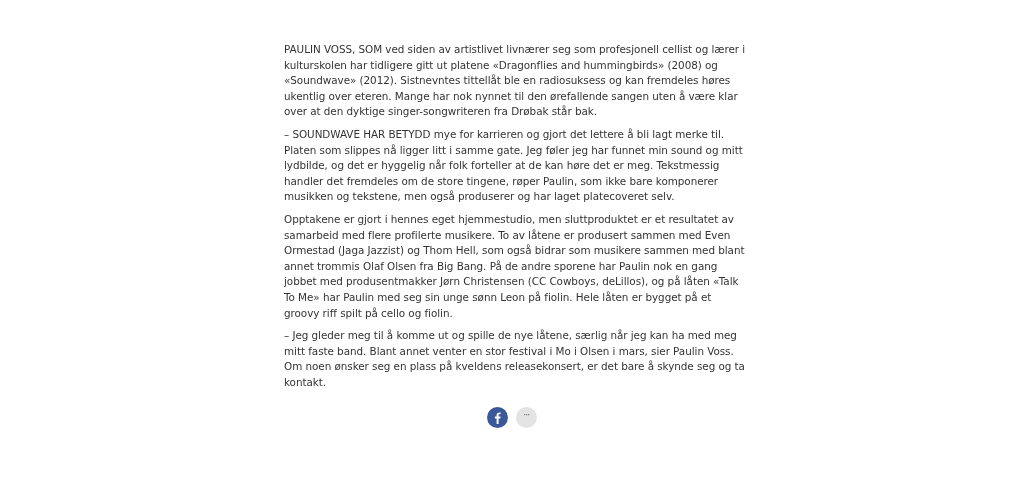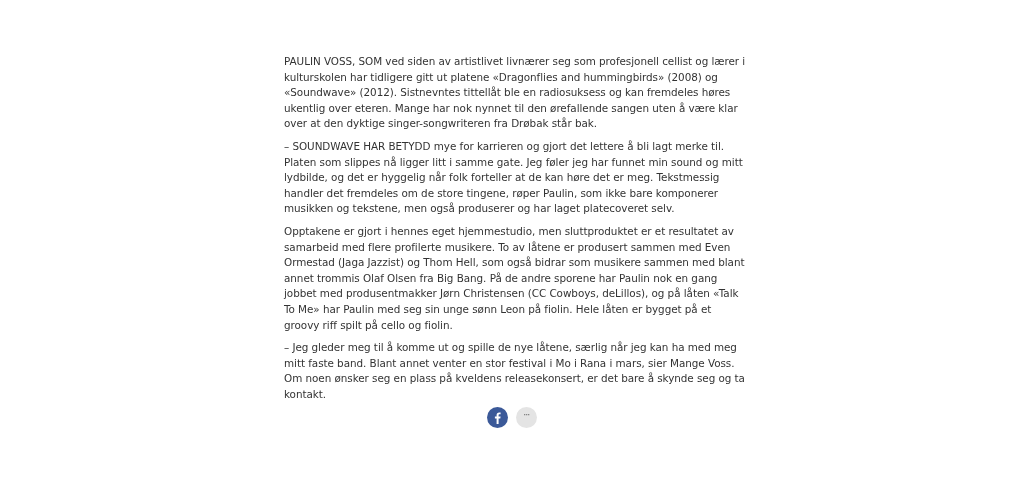--- a/index.html
+++ b/index.html
@@ -1,20 +1,20 @@
 <!DOCTYPE html>
 <html><head>
 <meta charset="utf-8">
 <style>
   html, body { margin: 0; padding: 0; background: #ffffff; }
   body { width: 1024px; height: 489px; overflow: hidden; position: relative; }
   .article {
     position: absolute;
     left: 284px;
-    top: 54px;
+    top: 42px;
     width: 462px;
     font-family: "DejaVu Sans", sans-serif;
     font-size: 10.4px;
     line-height: 15.6px;
     color: #333333;
     letter-spacing: -0.05px;
   }
   .article p { margin: 0 0 7px 0; }
   .share {
     position: absolute;
@@ -32,21 +32,21 @@
   .more { background: #e4e4e4; }
   .more .dots { font-family: "DejaVu Sans", sans-serif; font-size: 8px; color: #555; line-height: 1; margin-top: -3px; letter-spacing: -0.5px; }
 </style>
 </head>
 <body>
 
 <div class="article">
   <p>PAULIN VOSS, SOM ved siden av artistlivet livnærer seg som profesjonell cellist og lærer i kulturskolen har tidligere gitt ut platene «Dragonflies and hummingbirds» (2008) og «Soundwave» (2012). Sistnevntes tittellåt ble en radiosuksess og kan fremdeles høres ukentlig over eteren. Mange har nok nynnet til den ørefallende sangen uten å være klar over at den dyktige singer-songwriteren fra Drøbak står bak.</p>
   <p>– SOUNDWAVE HAR BETYDD mye for karrieren og gjort det lettere å bli lagt merke til. Platen som slippes nå ligger litt i samme gate. Jeg føler jeg har funnet min sound og mitt lydbilde, og det er hyggelig når folk forteller at de kan høre det er meg. Tekstmessig handler det fremdeles om de store tingene, røper Paulin, som ikke bare komponerer musikken og tekstene, men også produserer og har laget platecoveret selv.</p>
   <p>Opptakene er gjort i hennes eget hjemmestudio, men sluttproduktet er et resultatet av samarbeid med flere profilerte musikere. To av låtene er produsert sammen med Even Ormestad (Jaga Jazzist) og Thom Hell, som også bidrar som musikere sammen med blant annet trommis Olaf Olsen fra Big Bang. På de andre sporene har Paulin nok en gang jobbet med produsentmakker Jørn Christensen (CC Cowboys, deLillos), og på låten «Talk To Me» har Paulin med seg sin unge sønn Leon på fiolin. Hele låten er bygget på et groovy riff spilt på cello og fiolin.</p>
-  <p>– Jeg gleder meg til å komme ut og spille de nye låtene, særlig når jeg kan ha med meg mitt faste band. Blant annet venter en stor festival i Mo i Rana i mars, sier Mange Voss. Om noen ønsker seg en plass på kveldens releasekonsert, er det bare å skynde seg og ta kontakt.</p>
+  <p>– Jeg gleder meg til å komme ut og spille de nye låtene, særlig når jeg kan ha med meg mitt faste band. Blant annet venter en stor festival i Mo i Olsen i mars, sier Paulin Voss. Om noen ønsker seg en plass på kveldens releasekonsert, er det bare å skynde seg og ta kontakt.</p>
 </div>
 
 <div class="share">
   <div class="share-btn fb">
     <svg width="7" height="12" viewBox="0 0 7 12">
       <path d="M4.6 12V6.6h1.7l.3-2H4.6V3.3c0-.6.2-1 1-1h1V.5C6.4.4 5.8.4 5.1.4 3.6.4 2.6 1.3 2.6 3v1.6H.9v2h1.7V12h2z" fill="#ffffff"></path>
     </svg>
   </div>
   <div class="share-btn more">
     <span class="dots">···</span>

